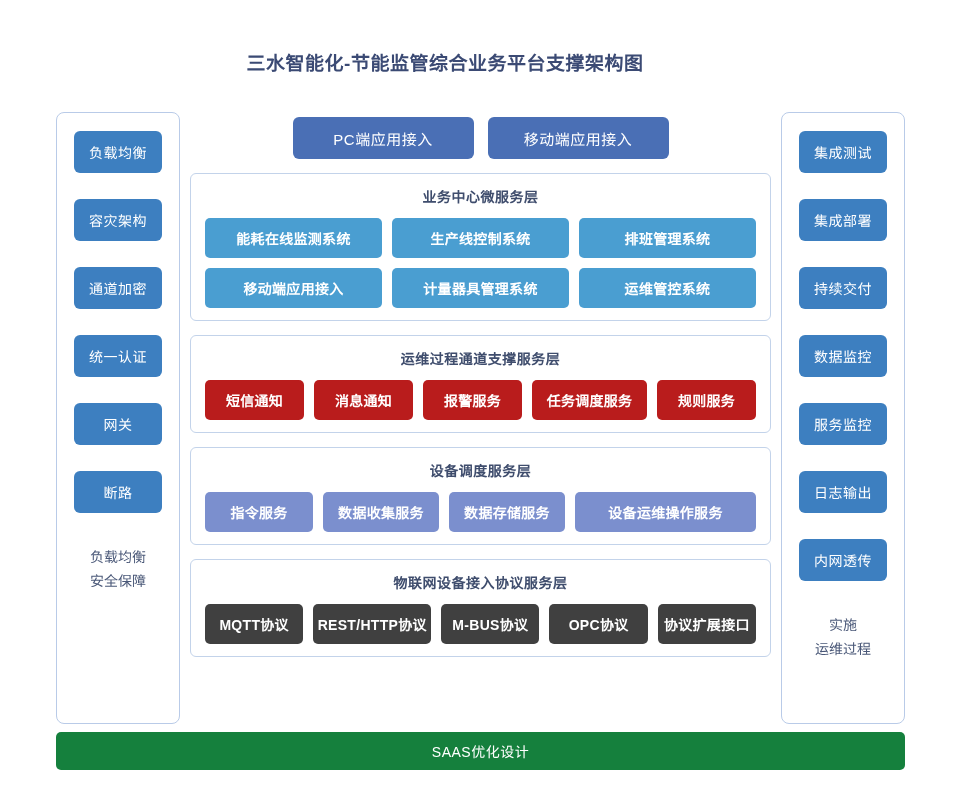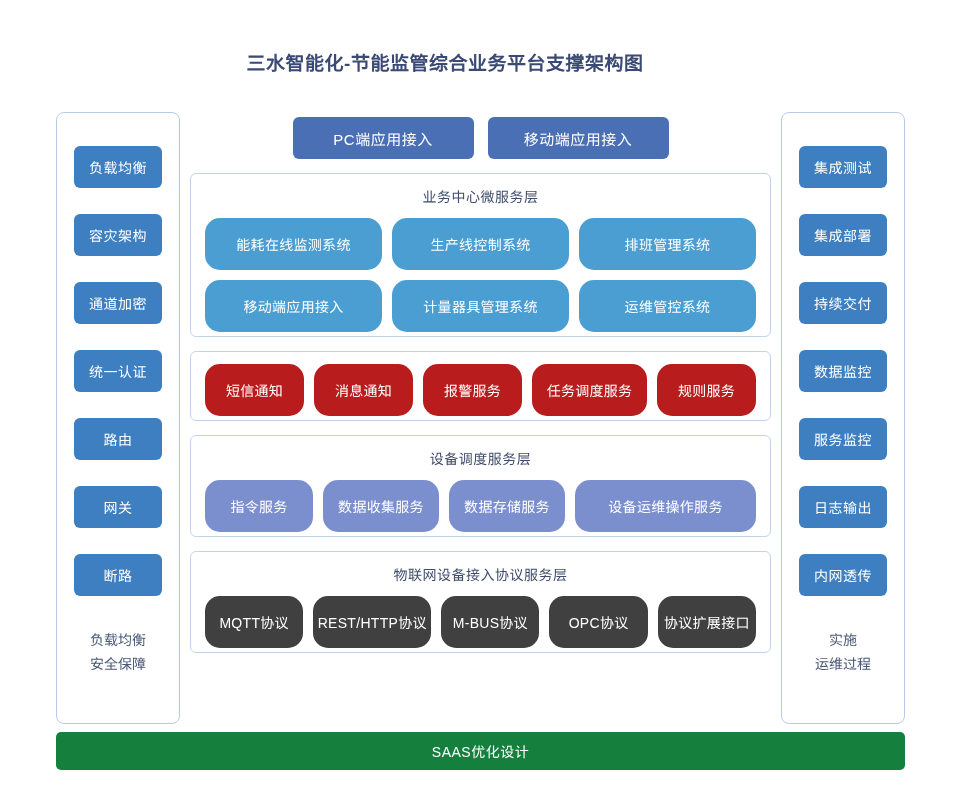--- a/index.html
+++ b/index.html
@@ -50,21 +50,21 @@
     top: 0;
     width: 124px;
     height: 612px;
     border: 1px solid #b9cbe8;
     border-radius: 8px;
     background: #ffffff;
     box-sizing: border-box;
     display: flex;
     flex-direction: column;
     align-items: center;
-    padding-top: 33px;
+    padding-top: 18px;
   }
   .side-left  { left: 0; }
   .side-right { right: 0; }
 
   .side-chip {
     width: 88px;
     height: 42px;
     margin-bottom: 26px;
     border-radius: 6px;
     background: #3d7fc0;
@@ -115,39 +115,40 @@
     letter-spacing: 0.5px;
   }
 
   
   .layer {
     margin-top: 14px;
     border: 1px solid #c3d3ea;
     border-radius: 6px;
     background: #ffffff;
     box-sizing: border-box;
-    padding: 12px 14px 4px 14px;
+    padding: 12px 14px 12px 14px;
+    font-weight: bold;
   }
   .layer-title {
     text-align: center;
     font-size: 14px;
     color: #3f4d6d;
     margin-bottom: 12px;
     letter-spacing: 0.5px;
   }
   .layer-row {
     display: flex;
     gap: 10px;
     margin-bottom: 10px;
   }
   .layer-row:last-child { margin-bottom: 0; }
 
   .node {
-    height: 52px;
-    border-radius: 15px;
+    height: 40px;
+    border-radius: 5px;
     color: #ffffff;
     font-size: 14px;
     display: flex;
     align-items: center;
     justify-content: center;
     letter-spacing: 0.3px;
     box-sizing: border-box;
     flex: 1 1 0;
     white-space: nowrap;
   }
@@ -195,21 +196,20 @@
 
   <div class="title">三水智能化-节能监管综合业务平台支撑架构图</div>
 
   <div class="stage">
 
     <div class="side-col side-left">
       <div class="side-chip">负载均衡</div>
       <div class="side-chip">容灾架构</div>
       <div class="side-chip">通道加密</div>
       <div class="side-chip">统一认证</div>
-      <div class="side-chip">路由</div>
       <div class="side-chip">网关</div>
       <div class="side-chip">断路</div>
       <div class="side-footer">
         <div>负载均衡</div>
         <div>安全保障</div>
       </div>
     </div>
 
     <div class="center-col">
 
@@ -226,20 +226,21 @@
           <div class="node">排班管理系统</div>
         </div>
         <div class="layer-row">
           <div class="node">移动端应用接入</div>
           <div class="node">计量器具管理系统</div>
           <div class="node">运维管控系统</div>
         </div>
       </div>
 
       <div class="layer layer-ops">
+        <div class="layer-title">运维过程通道支撑服务层</div>
         <div class="layer-row">
           <div class="node">短信通知</div>
           <div class="node">消息通知</div>
           <div class="node">报警服务</div>
           <div class="node">任务调度服务</div>
           <div class="node">规则服务</div>
         </div>
       </div>
 
       <div class="layer layer-device">

